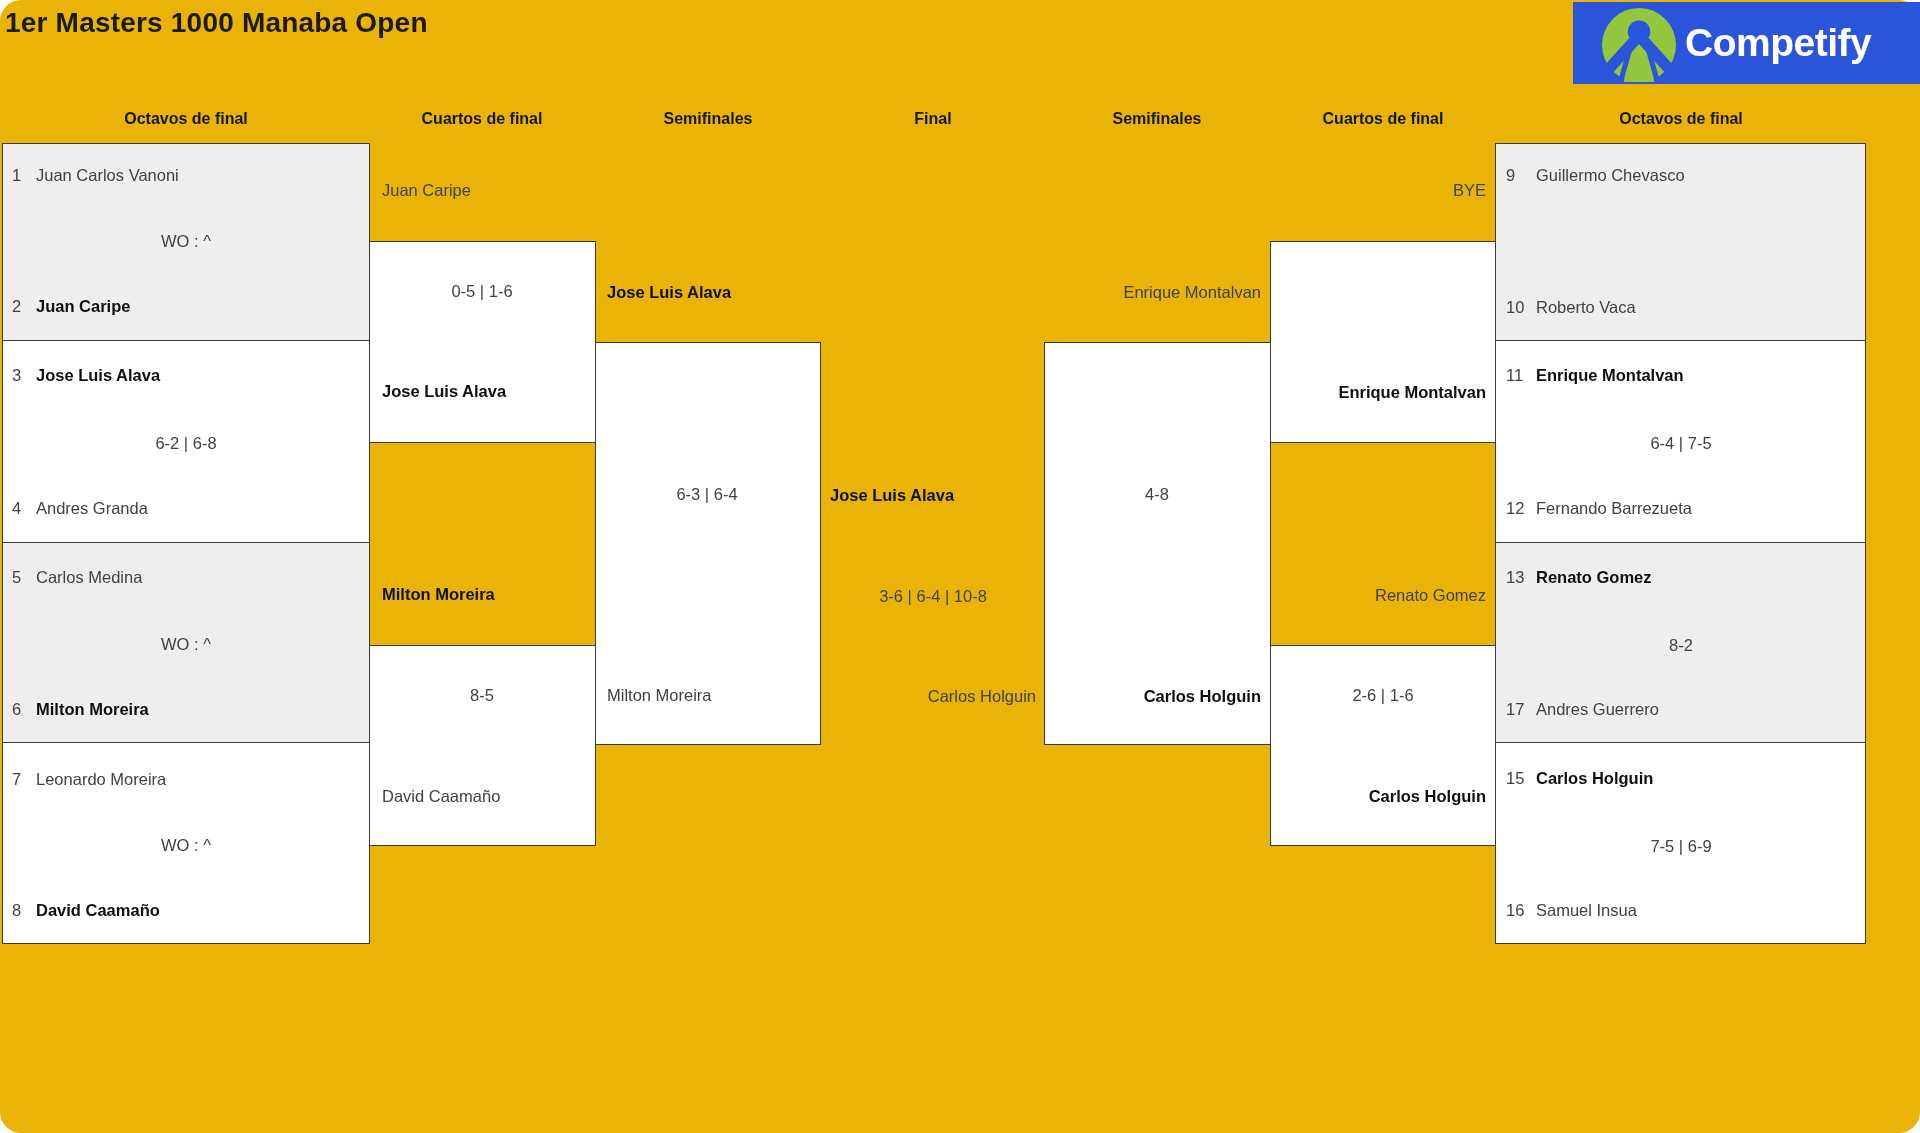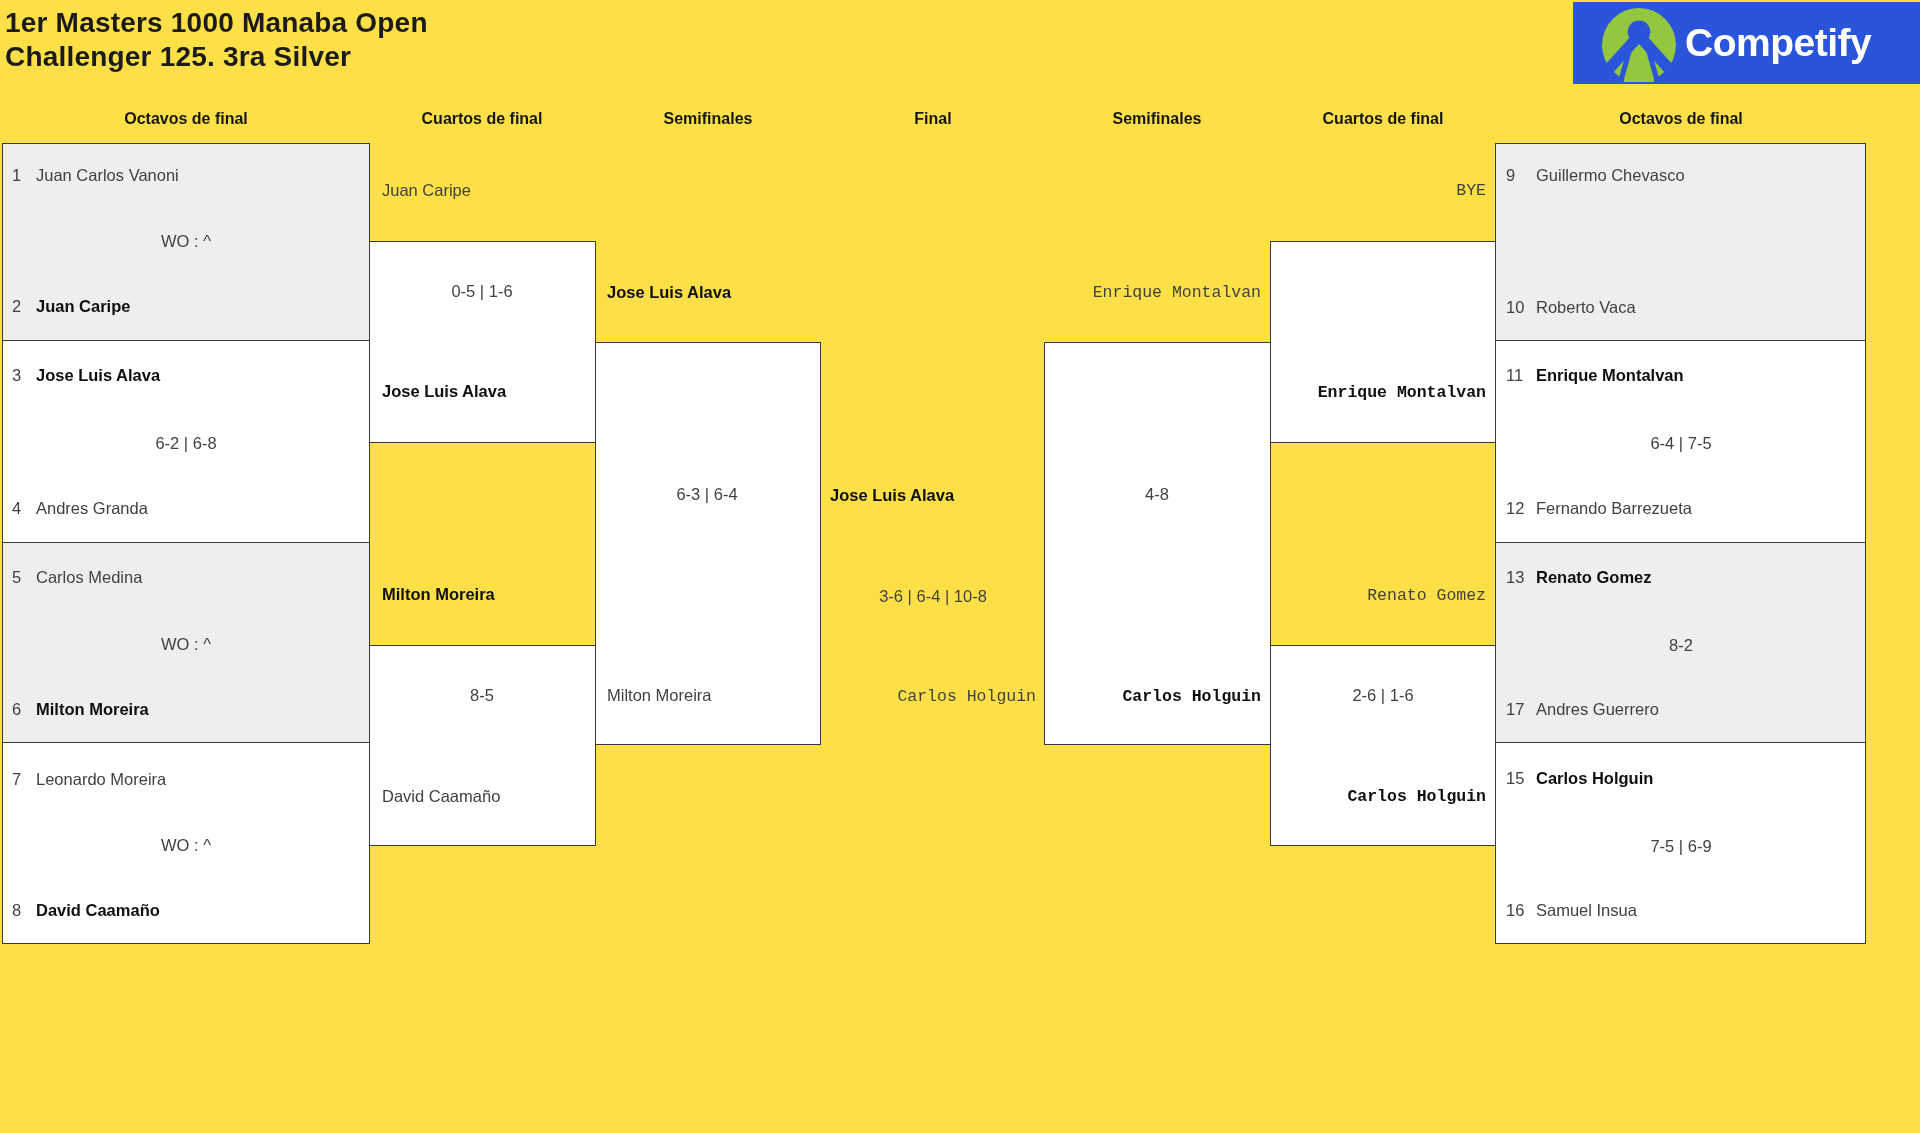--- a/index.html
+++ b/index.html
@@ -1,18 +1,18 @@
 <!DOCTYPE html>
 <html><head>
 <meta charset="utf-8">
 <style>
   html,body{margin:0;padding:0;background:#ffffff;}
   body{width:1920px;height:1133px;position:relative;overflow:hidden;
        font-family:"Liberation Sans", sans-serif;}
-  .page{position:absolute;inset:0;background:#fde047;}
+  .page{position:absolute;inset:0;background:#eab308;border-radius:21px;}
 
   
   .title{position:absolute;left:5px;top:6px;font-weight:700;color:#1b1b1b;
          font-size:28px;line-height:34px;letter-spacing:.2px;}
 
   
   .logo{position:absolute;left:1573px;top:2px;width:347px;height:82px;background:#2a55da;text-decoration:underline;}
   .logo svg{position:absolute;left:28px;top:4px;}
   .logo .logo-text{position:absolute;left:112px;top:50%;transform:translateY(-50%);
         color:#ffffff;font-weight:700;font-size:39px;letter-spacing:-.5px;}
@@ -27,30 +27,29 @@
 
   
   .lbl{position:absolute;transform:translateY(-50%);font-size:16.5px;color:#414141;
        white-space:nowrap;}
   .score{position:absolute;transform:translate(-50%,-50%);font-size:16.5px;color:#414141;
        white-space:nowrap;}
   .row{display:flex;align-items:baseline;}
   .seed{flex:none;width:24px;font-weight:400;color:#414141;}
   .seed.w2{width:30px;}
   .b{font-weight:700;color:#0f0f0f;}
-  .ra{text-align:right;font-family:Liberation Mono, monospace;}
+  .ra{text-align:right;}
 </style>
 </head>
 <body>
 
 <div class="page">
 
   <div class="title">
     <div>1er Masters 1000 Manaba Open</div>
-    <div>Challenger 125. 3ra Silver</div>
   </div>
 
   <div class="logo">
     <svg width="76" height="76" viewBox="0 0 74 74">
       <circle cx="37" cy="38" r="36" fill="#93c83e"></circle>
       <line x1="36" y1="30" x2="7" y2="62" stroke="#2a55da" stroke-width="11"></line>
       <line x1="38" y1="30" x2="67" y2="62" stroke="#2a55da" stroke-width="11"></line>
       <polygon points="31,44 43,44 52,74 22,74" fill="#93c83e"></polygon>
       <line x1="28" y1="42" x2="19" y2="74" stroke="#2a55da" stroke-width="5"></line>
       <line x1="46" y1="42" x2="55" y2="74" stroke="#2a55da" stroke-width="5"></line>

